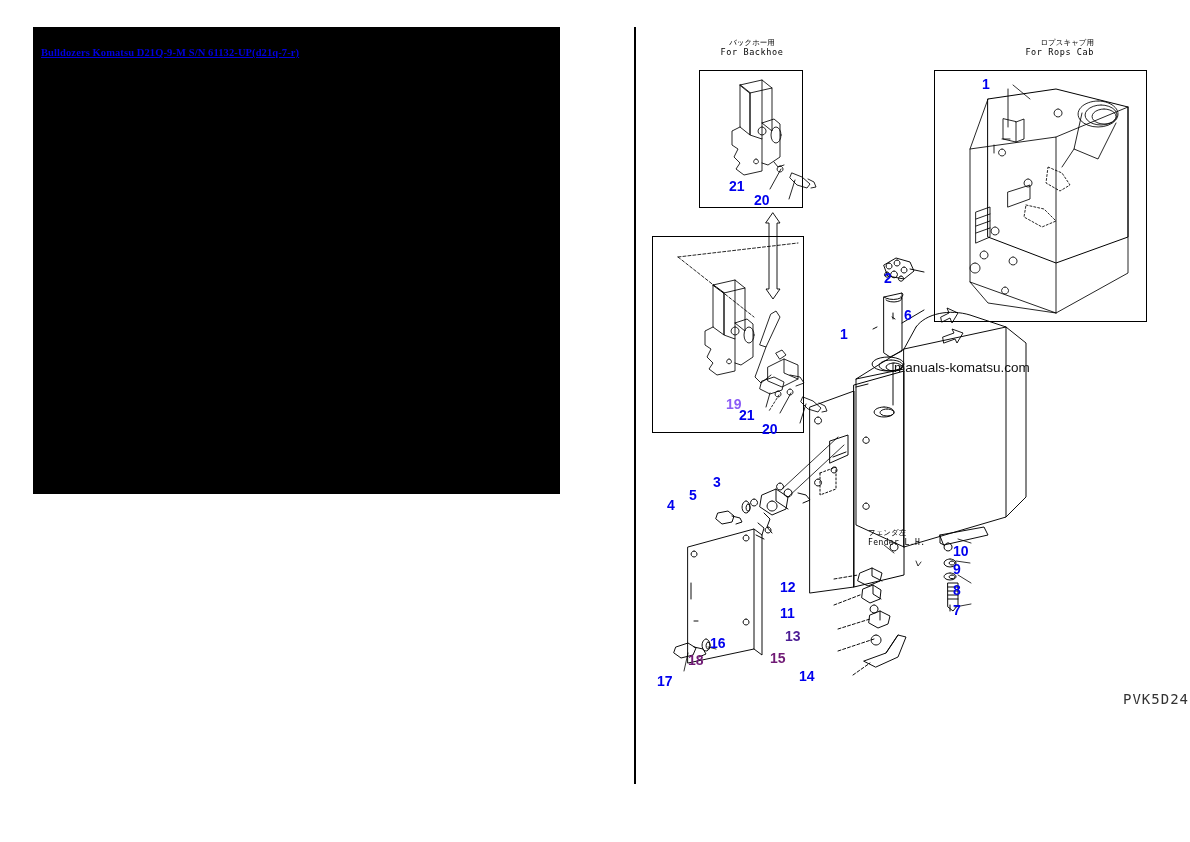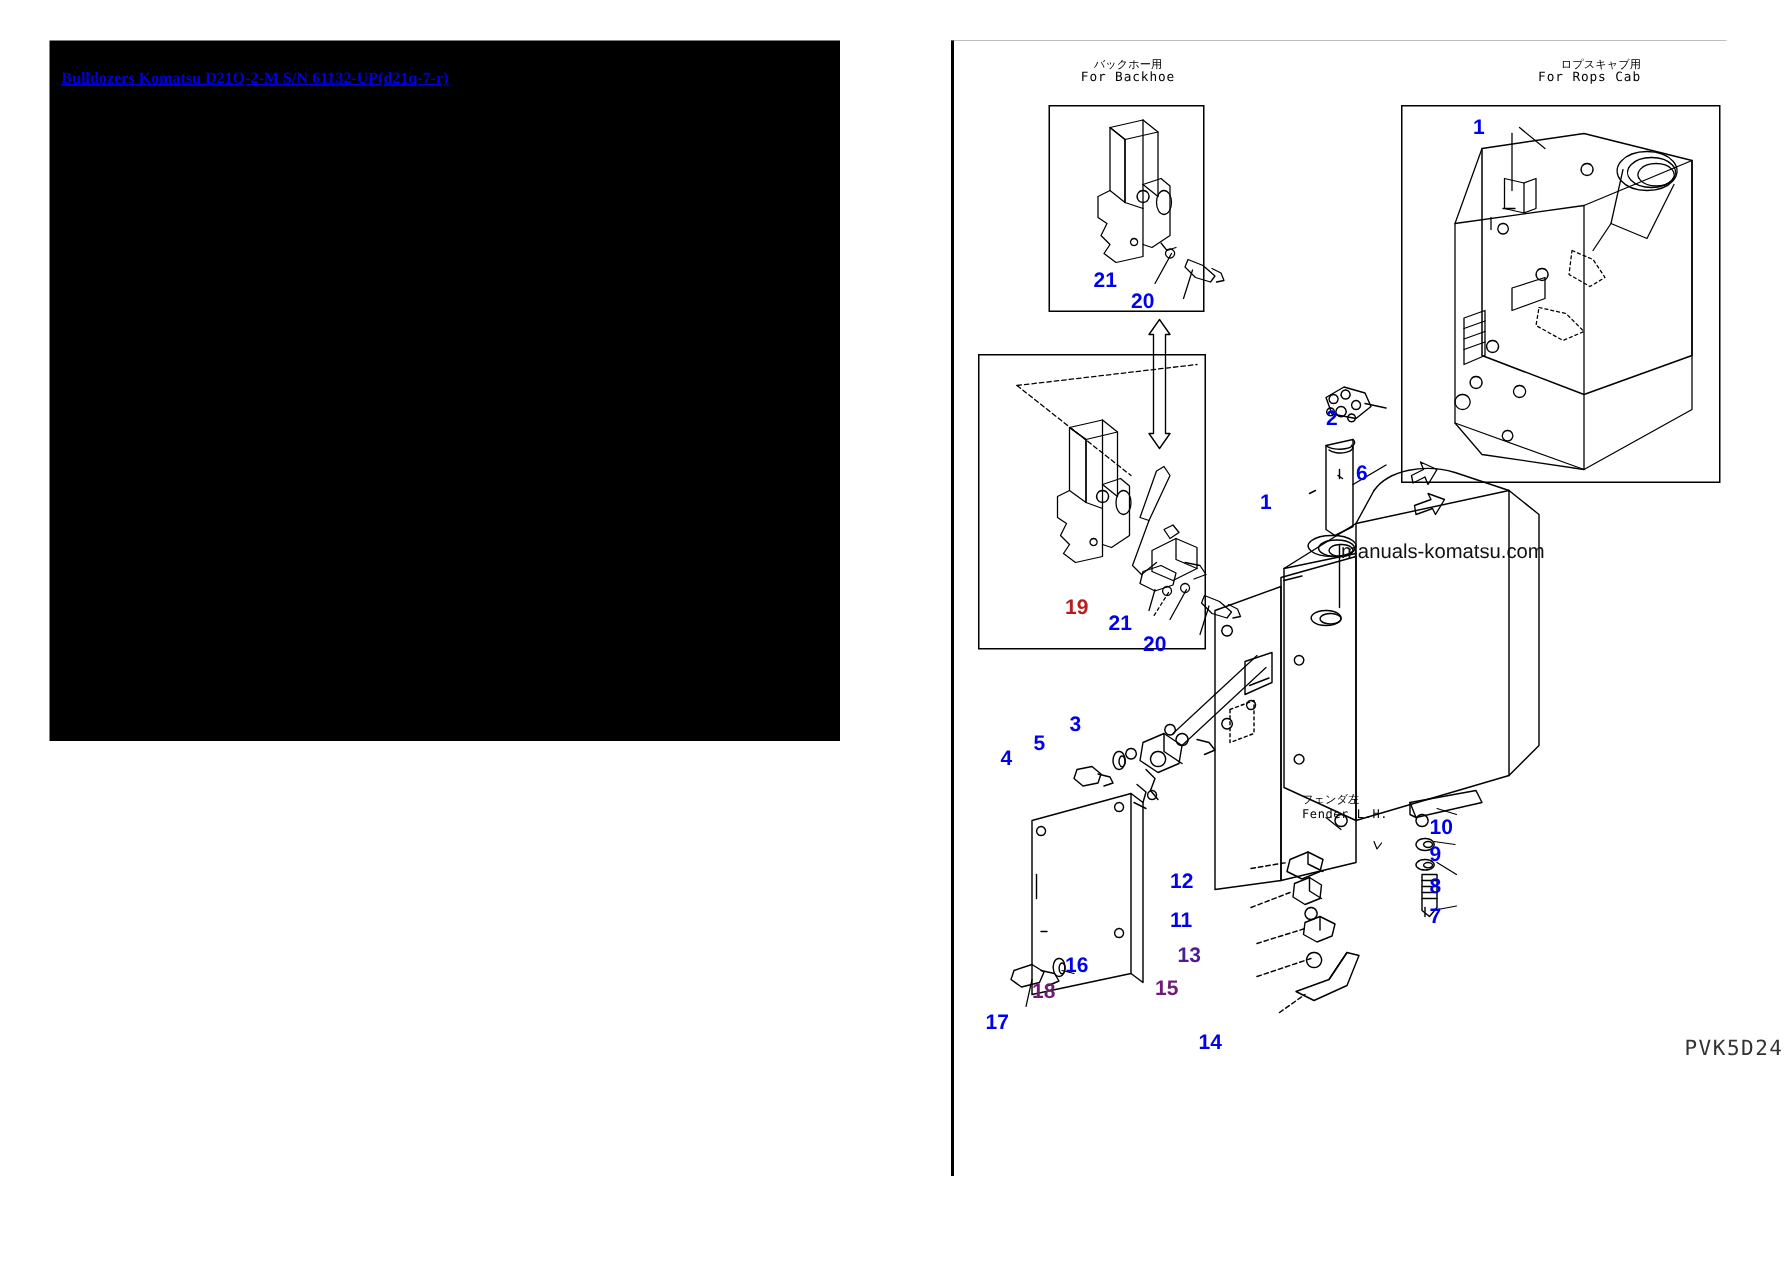--- a/index.html
+++ b/index.html
@@ -126,21 +126,21 @@
     font-weight: bold;
     font-size: 14px;
     line-height: 1;
     cursor: default;
   }
 </style>
 </head>
 <body>
 
 <div id="left-panel">
-  <a id="title-link" href="#">Bulldozers Komatsu D21Q-2-M S/N 61132-UP(d21q-7-r)</a>
+  <a id="title-link" href="#">Bulldozers Komatsu D21Q-9-M S/N 61132-UP(d21q-7-r)</a>
 </div>
 
 <div id="top-black-bar"></div>
 
 <div id="diagram-sheet">
 
   <div class="inset-frame" id="inset-backhoe"></div>
   <div class="inset-frame" id="inset-rops"></div>
   <div class="inset-frame" id="inset-lower"></div>
 
@@ -378,36 +378,36 @@
   </svg>
 
   <div id="watermark">manuals-komatsu.com</div>
 
   <div id="drawing-code">PVK5D24</div>
 
   <div id="callout-layer">
       <span class="callout" style="left: 346px; top: 50px; color: rgb(0, 0, 238);">1</span>
       <span class="callout" style="left: 93px; top: 152px; color: rgb(0, 0, 238);">21</span>
       <span class="callout" style="left: 118px; top: 166px; color: rgb(0, 0, 238);">20</span>
-      <span class="callout" style="left: 74px; top: 370px; color: #b91c1c;">19</span>
+      <span class="callout" style="left: 90px; top: 370px; color: #8b5cf6;">19</span>
       <span class="callout" style="left: 103px; top: 381px; color: rgb(0, 0, 238);">21</span>
       <span class="callout" style="left: 126px; top: 395px; color: rgb(0, 0, 238);">20</span>
       <span class="callout" style="left: 248px; top: 244px; color: rgb(0, 0, 238);">2</span>
       <span class="callout" style="left: 268px; top: 281px; color: rgb(0, 0, 238);">6</span>
       <span class="callout" style="left: 204px; top: 300px; color: rgb(0, 0, 238);">1</span>
       <span class="callout" style="left: 77px; top: 448px; color: rgb(0, 0, 238);">3</span>
       <span class="callout" style="left: 53px; top: 461px; color: rgb(0, 0, 238);">5</span>
       <span class="callout" style="left: 31px; top: 471px; color: rgb(0, 0, 238);">4</span>
       <span class="callout" style="left: 317px; top: 517px; color: rgb(0, 0, 238);">10</span>
       <span class="callout" style="left: 317px; top: 535px; color: rgb(0, 0, 238);">9</span>
       <span class="callout" style="left: 317px; top: 556px; color: rgb(0, 0, 238);">8</span>
       <span class="callout" style="left: 317px; top: 576px; color: rgb(0, 0, 238);">7</span>
       <span class="callout" style="left: 144px; top: 553px; color: rgb(0, 0, 238);">12</span>
       <span class="callout" style="left: 144px; top: 579px; color: rgb(0, 0, 238);">11</span>
       <span class="callout" style="left: 149px; top: 602px; color: #4c1d95;">13</span>
       <span class="callout" style="left: 134px; top: 624px; color: #701a75;">15</span>
-      <span class="callout" style="left: 163px; top: 660px; color: rgb(0, 0, 238);">14</span>
+      <span class="callout" style="left: 163px; top: 642px; color: rgb(0, 0, 238);">14</span>
       <span class="callout" style="left: 74px; top: 609px; color: rgb(0, 0, 238);">16</span>
       <span class="callout" style="left: 52px; top: 626px; color: #701a75;">18</span>
       <span class="callout" style="left: 21px; top: 647px; color: rgb(0, 0, 238);">17</span>
     </div>
 
 </div>
 
 </body></html>

